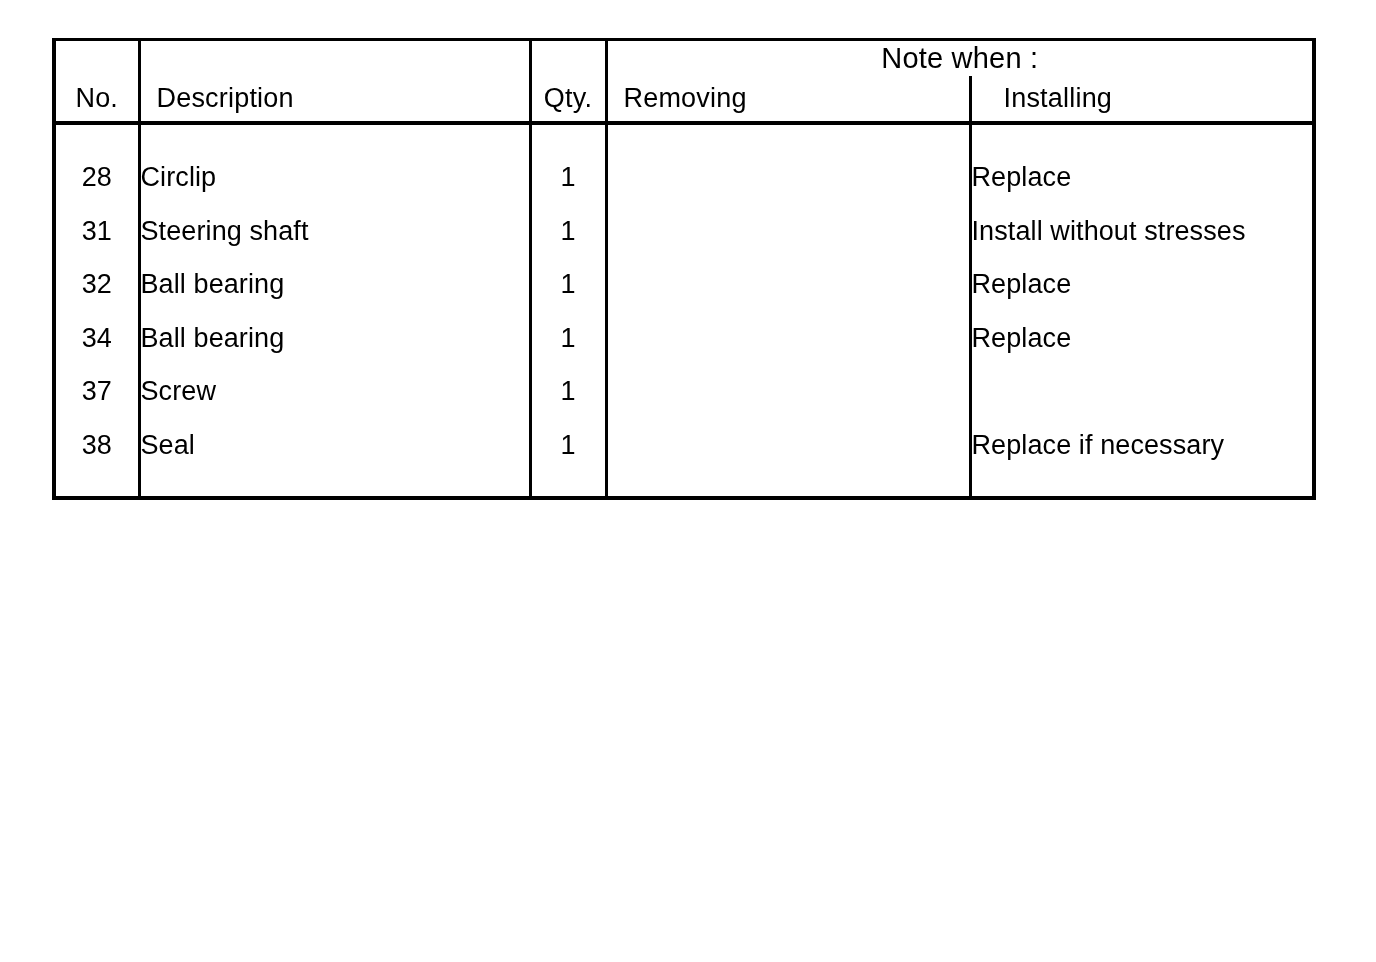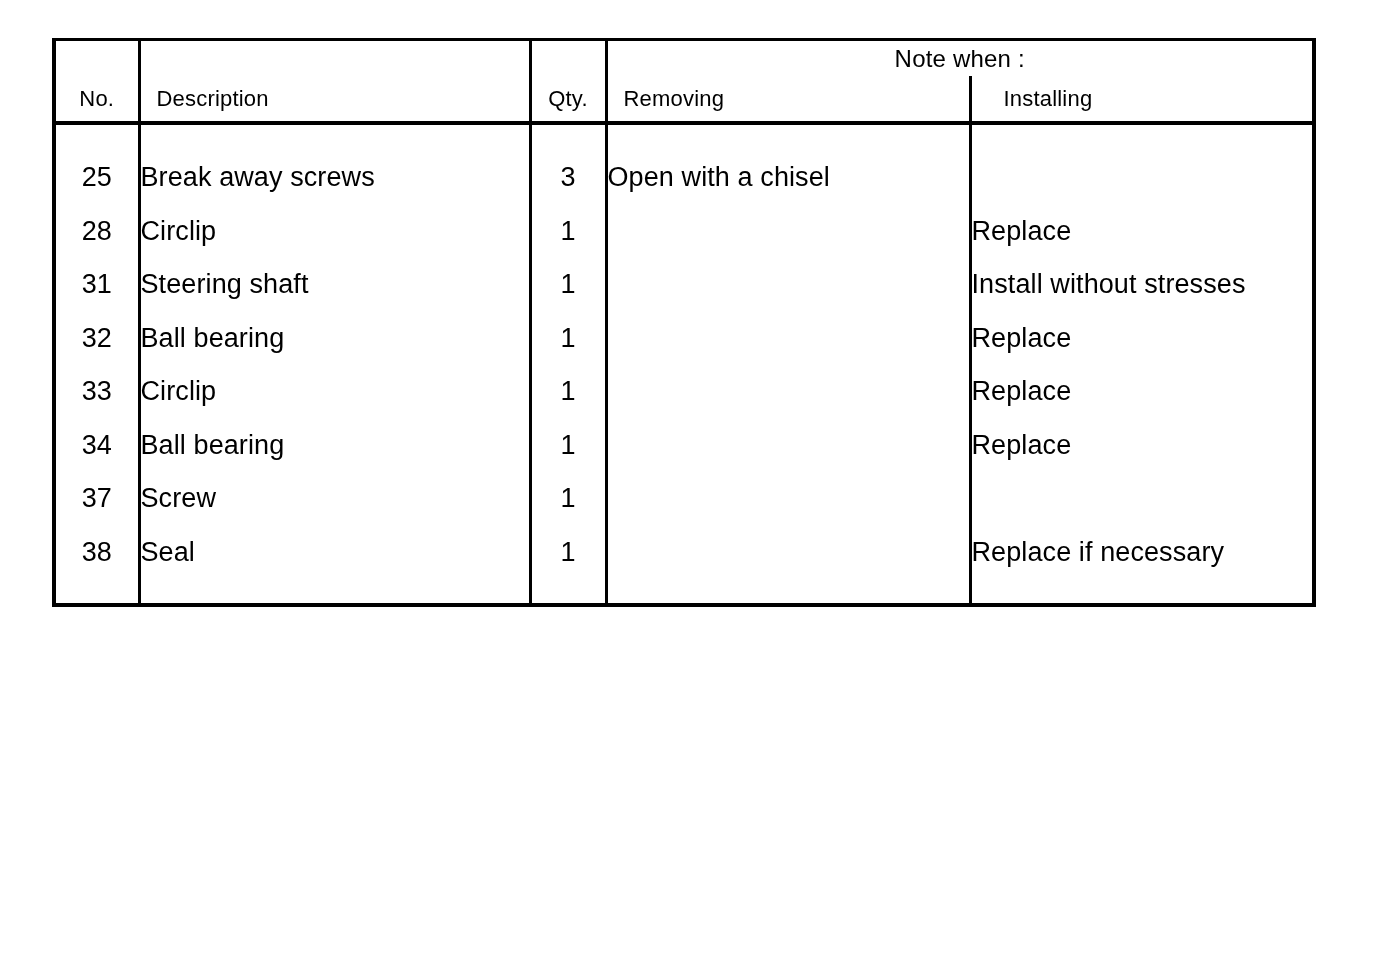--- a/index.html
+++ b/index.html
@@ -58,27 +58,27 @@
 
   
   .vr-right { border-right: 3px solid #000; }
 
   
   .hdr-span-row td {
     height: 35px;
   }
   .hdr-notewhen {
     text-align: center;
-    font-size: 24px;
+    font-size: 29px;
     letter-spacing: 0.2px;
     padding-bottom: 2px;
   }
   .hdr-label-row td {
     height: 45px;
-    font-size: 22px;
+    font-size: 27px;
     padding-left: 16px;
     letter-spacing: 0.2px;
   }
   .hdr-label-row td.center {
     padding-left: 0;
     text-align: center;
   }
   .header-bottom td {
     border-bottom: 4px solid #000;
   }
@@ -138,27 +138,20 @@
 
     <tbody id="table-body">
       <tr class="spacer-row">
         <td class="vr-right"></td>
         <td class="vr-right"></td>
         <td class="vr-right"></td>
         <td class="vr-right"></td>
         <td></td>
       </tr>
 
-      <tr class="body-row">
-          <td class="cell-no vr-right">25</td>
-          <td class="cell-desc vr-right">Break away screws</td>
-          <td class="cell-qty vr-right">3</td>
-          <td class="cell-rem vr-right">Open with a chisel</td>
-          <td class="cell-inst"></td>
-        </tr>
         <tr class="body-row">
           <td class="cell-no vr-right">28</td>
           <td class="cell-desc vr-right">Circlip</td>
           <td class="cell-qty vr-right">1</td>
           <td class="cell-rem vr-right"></td>
           <td class="cell-inst">Replace</td>
         </tr>
         <tr class="body-row">
           <td class="cell-no vr-right">31</td>
           <td class="cell-desc vr-right">Steering shaft</td>
@@ -167,27 +160,20 @@
           <td class="cell-inst">Install without stresses</td>
         </tr>
         <tr class="body-row">
           <td class="cell-no vr-right">32</td>
           <td class="cell-desc vr-right">Ball bearing</td>
           <td class="cell-qty vr-right">1</td>
           <td class="cell-rem vr-right"></td>
           <td class="cell-inst">Replace</td>
         </tr>
         <tr class="body-row">
-          <td class="cell-no vr-right">33</td>
-          <td class="cell-desc vr-right">Circlip</td>
-          <td class="cell-qty vr-right">1</td>
-          <td class="cell-rem vr-right"></td>
-          <td class="cell-inst">Replace</td>
-        </tr>
-        <tr class="body-row">
           <td class="cell-no vr-right">34</td>
           <td class="cell-desc vr-right">Ball bearing</td>
           <td class="cell-qty vr-right">1</td>
           <td class="cell-rem vr-right"></td>
           <td class="cell-inst">Replace</td>
         </tr>
         <tr class="body-row">
           <td class="cell-no vr-right">37</td>
           <td class="cell-desc vr-right">Screw</td>
           <td class="cell-qty vr-right">1</td>

